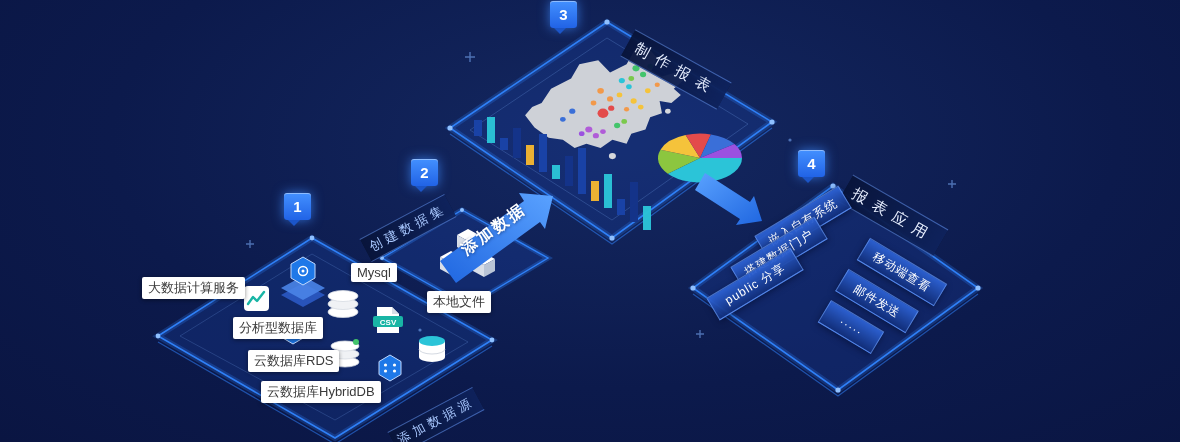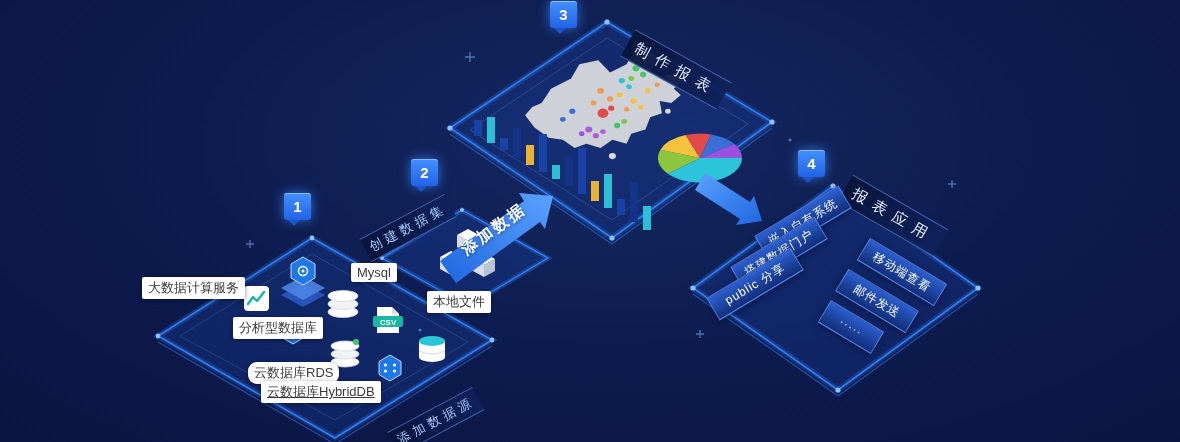--- a/index.html
+++ b/index.html
@@ -276,22 +276,22 @@
     <div class="ribbon" style="left:388px;top:408px;width:96px;transform:rotate(-28deg);">添加数据源</div>
     <div class="ribbon big" style="left:621px;top:54px;width:110px;transform:rotate(29deg);">制作报表</div>
     <div class="ribbon big" style="left:838px;top:200px;width:110px;transform:rotate(30deg);">报表应用</div>
 
     <div class="flow-text" style="left:446px;top:219px;width:96px;transform:rotate(-36deg);">添加数据</div>
 
     <div class="wlabel" style="left:142px;top:277px;">大数据计算服务</div>
     <div class="wlabel" style="left:351px;top:263px;">Mysql</div>
     <div class="wlabel" style="left:399px;top:291px;margin-left:28px;">本地文件</div>
     <div class="wlabel" style="left:205px;top:317px;margin-left:28px;">分析型数据库</div>
-    <div class="wlabel" style="left:248px;top:362px;border-radius:9px;">云数据库RDS</div>
-    <div class="wlabel" style="left:261px;top:381px;text-decoration:underline;">云数据库HybridDB</div>
+    <div class="wlabel" style="left:248px;top:350px;">云数据库RDS</div>
+    <div class="wlabel" style="left:261px;top:381px;">云数据库HybridDB</div>
 
     <div class="appbar" style="left:754px;top:209px;width:96px;transform:rotate(-31deg);">嵌入自有系统</div>
     <div class="appbar" style="left:730px;top:240px;width:96px;transform:rotate(-31deg);">搭建数据门户</div>
     <div class="appbar" style="left:706px;top:271px;width:96px;transform:rotate(-31deg);">public 分享</div>
     <div class="appbar" style="left:857px;top:259px;width:88px;transform:rotate(31deg);">移动端查看</div>
     <div class="appbar" style="left:836px;top:288px;width:80px;transform:rotate(31deg);">邮件发送</div>
     <div class="appbar" style="left:820px;top:314px;width:60px;transform:rotate(31deg);">·····</div>
   </div>
 </div>
 

